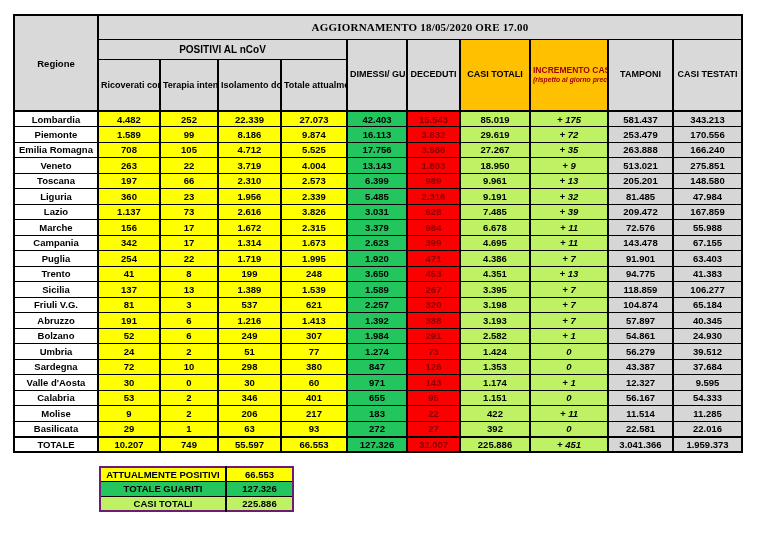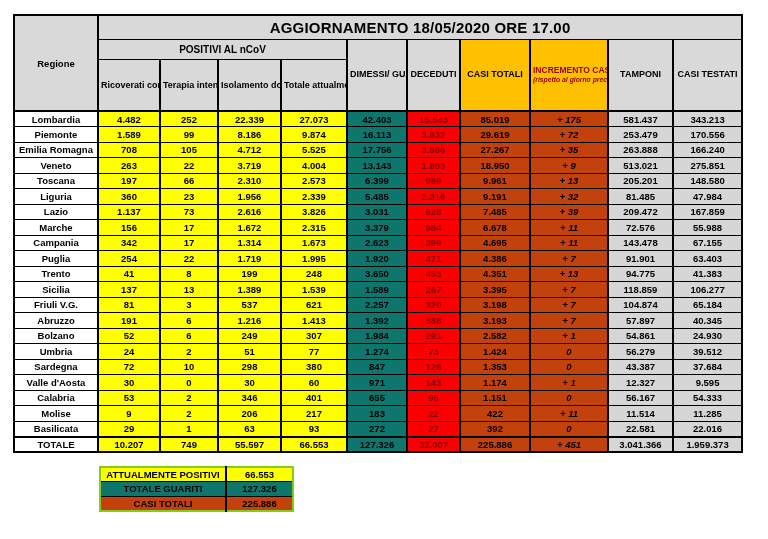--- a/index.html
+++ b/index.html
@@ -17,41 +17,41 @@
     font-weight:bold;overflow:hidden;white-space:nowrap;
   }
   .r-title{height:24px;}
   .r-group{height:20px;margin-left:14px;}
   .r-sub{height:52px;}
   .main tbody tr{height:15.5px;}
   .main tbody tr:first-child td{border-top-width:2px;}
   .main tr.totale td{border-top-width:2px;}
 
   .h{background:#d9d9d9;font-size:9.5px;}
-  .h-title{font-size:15px;letter-spacing:.2px;}
+  .h-title{font-size:11px;letter-spacing:.2px;font-family:Liberation Serif, serif;}
   .h-group{font-size:10px;}
   .h-sub{white-space:normal;line-height:1.15;font-size:9px;}
   .h-wrap{white-space:normal;line-height:1.1;font-size:9px;}
   .h-orange{background:#ffc000;}
   .h-incr{white-space:normal;line-height:1.05;}
   .h-incr .big{font-size:8.5px;color:#9c0006;display:block;}
   .h-incr .note{font-size:6.8px;color:#9c0006;font-style:italic;font-weight:600;display:block;margin-top:1px;}
 
   .main td{font-size:9.5px;}
   .cell-region{background:#ffffff;font-size:9.5px;}
   .cell-yellow{background:#ffff00;}
-  .cell-green{background:#0f766e;}
+  .cell-green{background:#22c55e;}
   .cell-red{background:#fb0000;color:#8b0000;}
-  .cell-orange{background:#c2410c;}
+  .cell-orange{background:#bef264;}
   .cell-gray{background:#d6d6d6;}
   .cell-italic{font-style:italic;}
   .cell-darkred{color:#8b0000;}
 
   
-  .legend{position:absolute;left:99px;top:466px;width:187px;border:2px solid #84cc16;}
+  .legend{position:absolute;left:99px;top:466px;width:187px;border:2px solid #701a75;}
   .legend td{
     border:1px solid #000;text-align:center;vertical-align:middle;
     font-weight:bold;font-size:9.5px;padding:0 2px;white-space:nowrap;
   }
   .legend tr{height:14.5px;}
   .legend td:first-child{width:120px;border-right-width:2px;}
   .legend td:last-child{width:61px;}
 </style>
 </head>
 <body>

